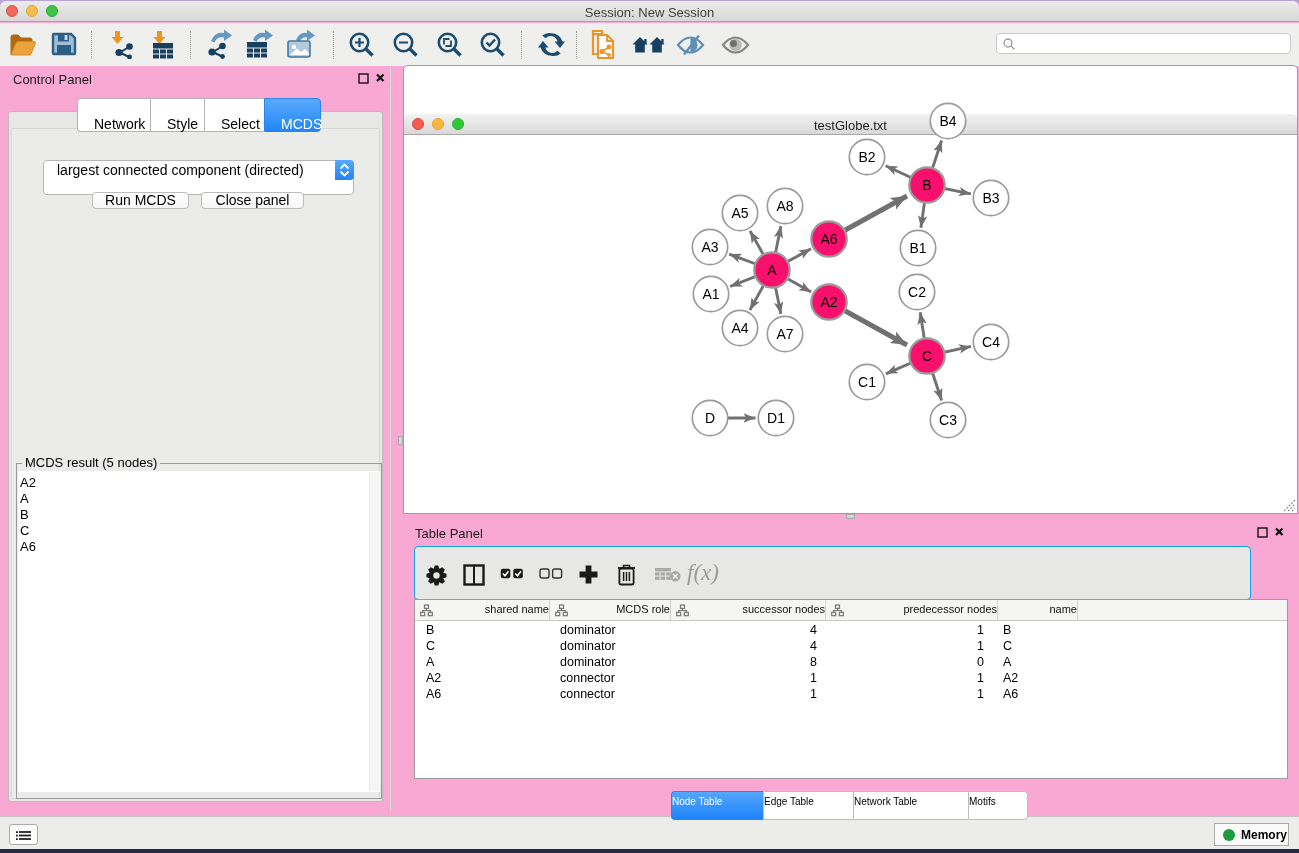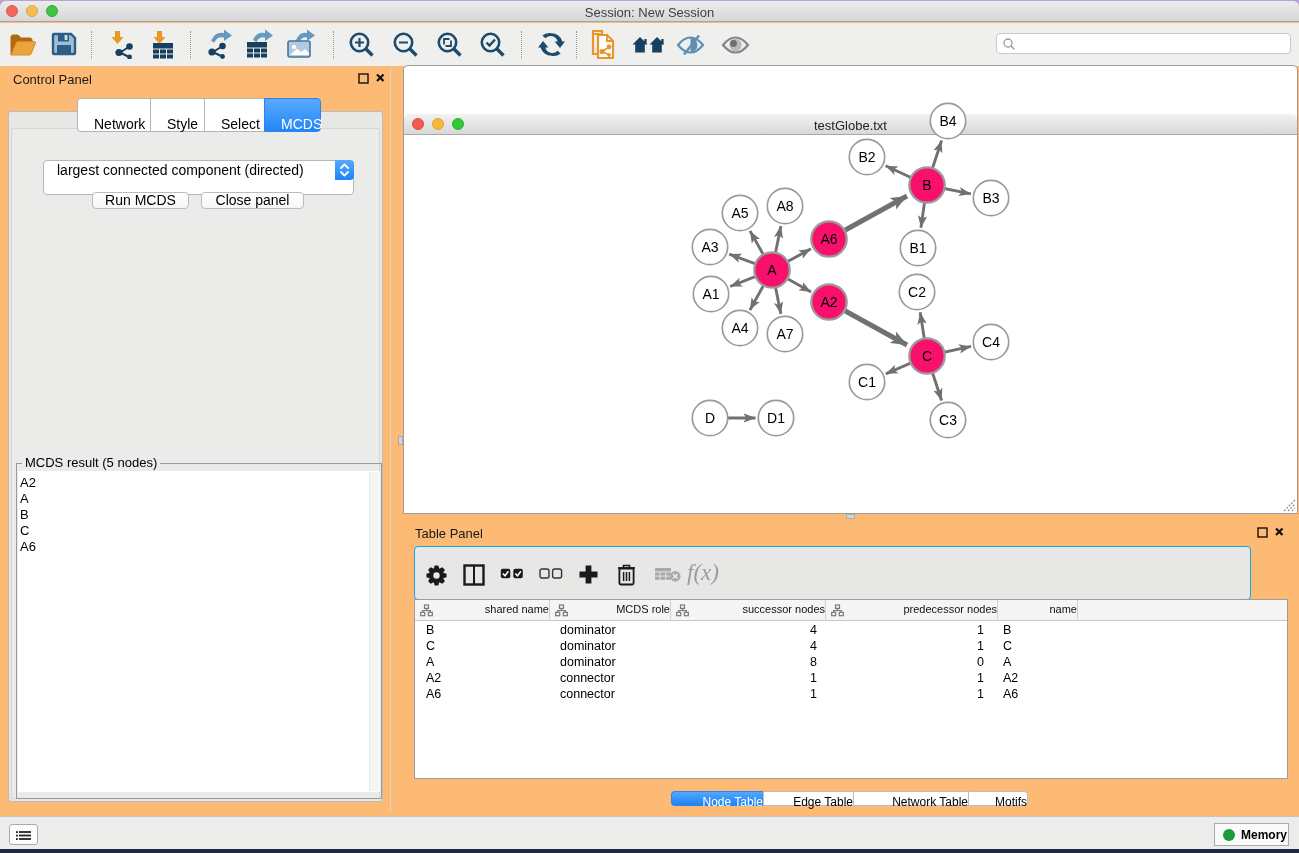--- a/index.html
+++ b/index.html
@@ -1,18 +1,18 @@
 <!DOCTYPE html>
 <html><head><meta charset="utf-8">
 <style>
 * { margin:0; padding:0; box-sizing:border-box; }
 html,body { width:1299px; height:853px; overflow:hidden; }
 body { font-family:"Liberation Sans", sans-serif; background:#222944; position:relative; }
 #deskTop { position:absolute; left:0; top:0; width:1299px; height:10px; background:#b7a2d8; }
-#app { position:absolute; left:0; top:1px; width:1299px; height:848px; background:#fdba74;
+#app { position:absolute; left:0; top:1px; width:1299px; height:848px; background:#f9a8d4;
   border-radius:6px 6px 0 0; overflow:hidden; }
 
 #titlebar { position:absolute; left:0; top:0; width:100%; height:21px;
   background:linear-gradient(#ececec,#d7d7d7); border-bottom:1px solid #a5a5a5; }
 .tl { position:absolute; top:4px; width:12px; height:12px; border-radius:50%; }
 #titlebar .t1 { left:6px;  background:#ee6a5f; border:1px solid #d8564b; }
 #titlebar .t2 { left:26px; background:#f5bd4f; border:1px solid #dca438; }
 #titlebar .t3 { left:46px; background:#3fc445; border:1px solid #2ba837; }
 #titlebar .ttl { position:absolute; top:4px; width:100%; text-align:center; font-size:13px; color:#3e3e3e; }
 
@@ -71,22 +71,22 @@
   border:1px solid #9d9d9d; }
 #tp-head { position:absolute; left:0; top:0; width:100%; height:21px; background:#f5f5f4;
   border-bottom:1px solid #c7c7c7; }
 .hcol { position:absolute; top:0; height:21px; border-right:1px solid #d2d2d2; }
 .hcol .ht { position:absolute; top:3px; width:100%; text-align:right; font-size:11px; color:#111; }
 .hcol svg { position:absolute; left:5px; top:4px; }
 .trow { position:absolute; left:0; width:100%; height:16px; font-size:12.5px; color:#000; }
 .trow span { position:absolute; top:1px; }
 
 #btabs { position:absolute; left:671px; top:790px; height:21px; display:flex; z-index:5; }
-.btab { height:15px; line-height:20px; font-size:12px; color:#000; background:#fff;
-  border:1px solid #bdbdbd; border-right:none; text-align:right; }
+.btab { height:29px; line-height:20px; font-size:10px; color:#000; background:#fff;
+  border:1px solid #bdbdbd; border-right:none; text-align:left; }
 .btab.first { border-radius:4px 0 0 4px; }
 .btab.last { border-radius:0 4px 4px 0; border-right:1px solid #bdbdbd; }
 .btab.sel { background:linear-gradient(#54a7fd,#1e83f8); color:#fff; border-color:#2a84e9; }
 
 #statusbar { position:absolute; left:0; top:815px; width:100%; height:33px; background:#ececeb;
   border-top:1px solid #c3c3c3; }
 #sb-list { position:absolute; left:9px; top:7px; width:29px; height:21px; background:#fdfdfd;
   border:1px solid #ababab; border-radius:3px; }
 #sb-mem { position:absolute; right:10px; top:6px; width:75px; height:23px; background:#fafafa;
   border:1px solid #ababab; font-size:12px; color:#000; }

